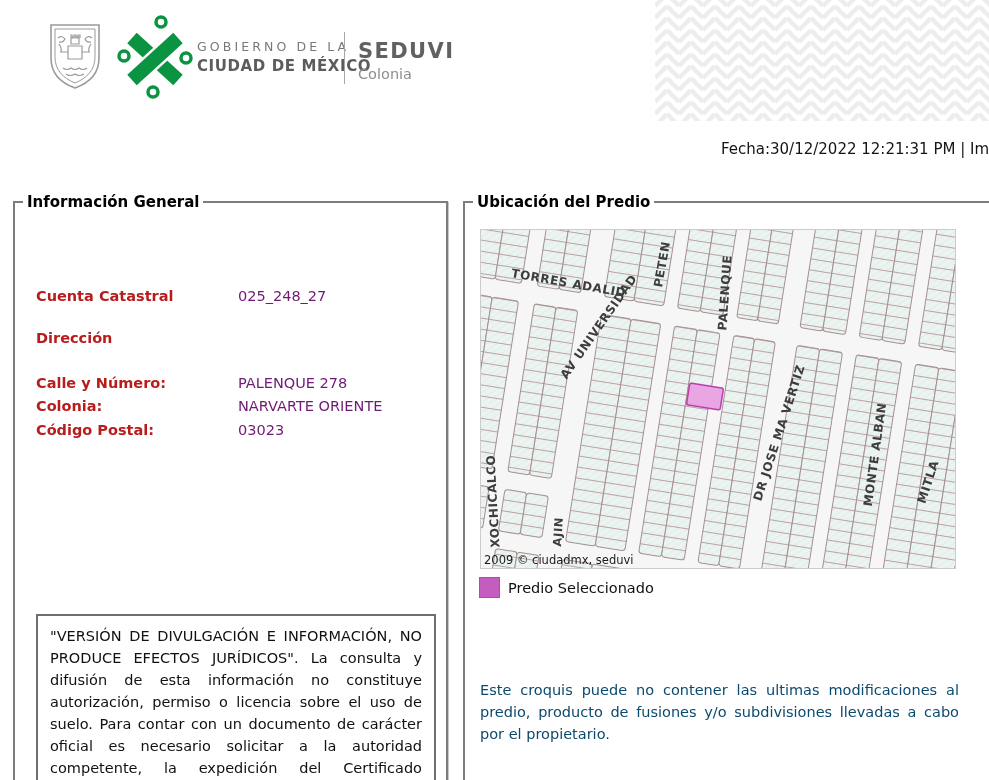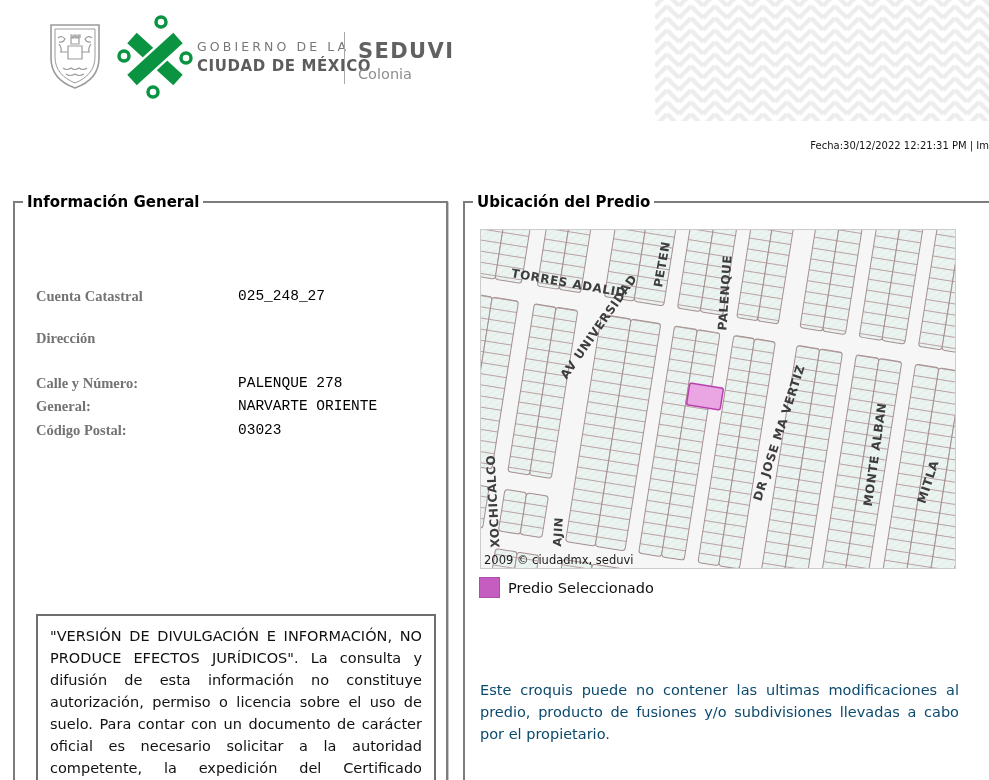--- a/index.html
+++ b/index.html
@@ -9,31 +9,31 @@
   .hb-wrap{position:absolute;left:655px;top:0;width:334px;height:121px;}
   .shield{position:absolute;left:46px;top:22px;}
   .cdmx{position:absolute;left:116px;top:14px;}
   .gob{position:absolute;left:197px;top:41px;line-height:1;}
   .gob .l1{font-size:12.5px;letter-spacing:3.1px;color:#787878;}
   .gob .l2{font-size:15px;font-weight:bold;letter-spacing:0.6px;color:#5c5c5c;margin-top:5px;}
   .hdr-div{position:absolute;left:344px;top:32px;width:1px;height:52px;background:#a8a8a8;}
   .seduvi{position:absolute;left:358px;top:41px;line-height:1;}
   .seduvi .l1{font-size:21px;font-weight:bold;letter-spacing:1.4px;color:#616161;}
   .seduvi .l2{font-size:14.5px;color:#8e8e8e;margin-top:5px;}
-  .dateline{position:absolute;top:140px;right:0;white-space:nowrap;font-size:10px;color:#141414;}
+  .dateline{position:absolute;top:140px;right:0;white-space:nowrap;font-size:15px;color:#141414;}
   
   fieldset{position:absolute;margin:8px;padding:0;border:2px solid #7d7d7d;
            box-shadow:1px 1px 0 #c6c6c6;background:#fff;}
   fieldset legend{font-weight:bold;font-size:15px;color:#000;padding:0 4px;margin-left:8px;}
   #fs-info{left:5px;top:185px;width:431px;height:586px;}
   #fs-ubi{left:455px;top:185px;width:526px;height:586px;}
   
   .row{position:absolute;left:21px;font-size:14.5px;white-space:nowrap;}
-  .row .lbl{font-weight:bold;color:#737373;font-family:Liberation Serif, serif;}
-  .row .val{position:absolute;left:202px;font-weight:normal;color:#000000;font-family:Liberation Mono, monospace;}
+  .row .lbl{font-weight:bold;color:#b91c1c;}
+  .row .val{position:absolute;left:202px;font-weight:normal;color:#701a75;}
   .row .val-inline{margin-left:6px;font-weight:normal;color:#1a1a1a;}
   .disclaimer{position:absolute;left:21px;top:403px;width:372px;border:2px solid #6f6f6f;
               padding:9px 12px;font-size:14.5px;line-height:22px;text-align:justify;color:#111;}
   
   .mapbox{position:absolute;left:15px;top:18px;width:476px;height:340px;}
   .leg-sq{position:absolute;left:14px;top:366px;width:21px;height:21px;}
   .leg-lb{position:absolute;left:43px;top:369px;font-size:14.5px;color:#111;}
   .note{position:absolute;left:15px;top:468px;width:479px;font-size:14.5px;line-height:22px;
         text-align:justify;color:#0c4a6e;}
   .map-label{font-weight:bold;fill:#3d3d3d;letter-spacing:0.6px;}
@@ -112,21 +112,21 @@
 
     <div class="row" style="top:119px">
       <span class="lbl">Dirección</span>
     </div>
 
     <div class="row" style="top:164px">
       <span class="lbl">Calle y Número:</span>
       <span class="val">PALENQUE 278</span>
     </div>
     <div class="row" style="top:187px">
-      <span class="lbl">General:</span>
+      <span class="lbl">Colonia:</span>
       <span class="val">NARVARTE ORIENTE</span>
     </div>
     <div class="row" style="top:211px">
       <span class="lbl">Código Postal:</span>
       <span class="val">03023</span>
     </div>
 
     <div class="disclaimer">"VERSIÓN DE DIVULGACIÓN E INFORMACIÓN, NO PRODUCE EFECTOS JURÍDICOS". La consulta y difusión de esta información no constituye autorización, permiso o licencia sobre el uso de suelo. Para contar con un documento de carácter oficial es necesario solicitar a la autoridad competente, la expedición del Certificado correspondiente.</div>
   </fieldset>
 

